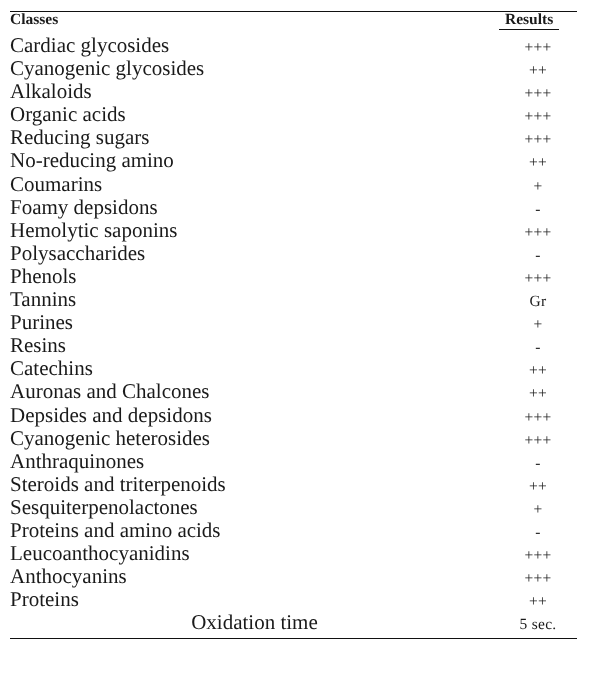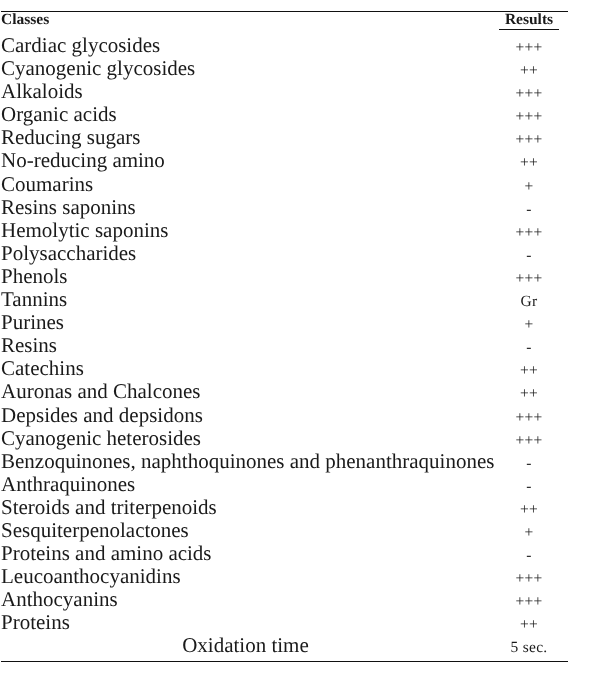--- a/index.html
+++ b/index.html
@@ -20,21 +20,21 @@
   #page {
     position: relative;
     width: 600px;
     height: 692px;
     background: #ffffff;
   }
 
   
   .table-wrap {
     position: absolute;
-    left: 1px;
+    left: 10px;
     top: 11px;
     width: 567px;
   }
 
   table.phyto {
     width: 567px;
     border-collapse: collapse;
     table-layout: fixed;
     font-size: 15.5px;
     line-height: 1;
@@ -61,21 +61,21 @@
     font-size: 15.5px;
     height: 23px;
     padding-top: 6px;
     padding-bottom: 1px;
   }
   th.classes-head {
     text-align: left;
     padding-left: 16px;
   }
   th.results-head {
-    text-align: center;
+    text-align: left;
     text-decoration: underline;
   }
   th.results-head .head-underline {
     display: inline-block;
     border-bottom: 1.4px solid #111111;
     padding: 0 6px 1px 6px;
   }
 
   td.class-cell {
     text-align: left;
@@ -145,21 +145,21 @@
           </tr>
           <tr class="data-row">
             <td class="class-cell">No-reducing amino</td>
             <td class="result-cell">++</td>
           </tr>
           <tr class="data-row">
             <td class="class-cell">Coumarins</td>
             <td class="result-cell">+</td>
           </tr>
           <tr class="data-row">
-            <td class="class-cell">Resins saponins</td>
+            <td class="class-cell">Foamy depsidons</td>
             <td class="result-cell">-</td>
           </tr>
           <tr class="data-row">
             <td class="class-cell">Hemolytic saponins</td>
             <td class="result-cell">+++</td>
           </tr>
           <tr class="data-row">
             <td class="class-cell">Polysaccharides</td>
             <td class="result-cell">-</td>
           </tr>
@@ -187,24 +187,20 @@
             <td class="class-cell">Auronas and Chalcones</td>
             <td class="result-cell">++</td>
           </tr>
           <tr class="data-row">
             <td class="class-cell">Depsides and depsidons</td>
             <td class="result-cell">+++</td>
           </tr>
           <tr class="data-row">
             <td class="class-cell">Cyanogenic heterosides</td>
             <td class="result-cell">+++</td>
-          </tr>
-          <tr class="data-row">
-            <td class="class-cell">Benzoquinones, naphthoquinones and phenanthraquinones</td>
-            <td class="result-cell">-</td>
           </tr>
           <tr class="data-row">
             <td class="class-cell">Anthraquinones</td>
             <td class="result-cell">-</td>
           </tr>
           <tr class="data-row">
             <td class="class-cell">Steroids and triterpenoids</td>
             <td class="result-cell">++</td>
           </tr>
           <tr class="data-row">

